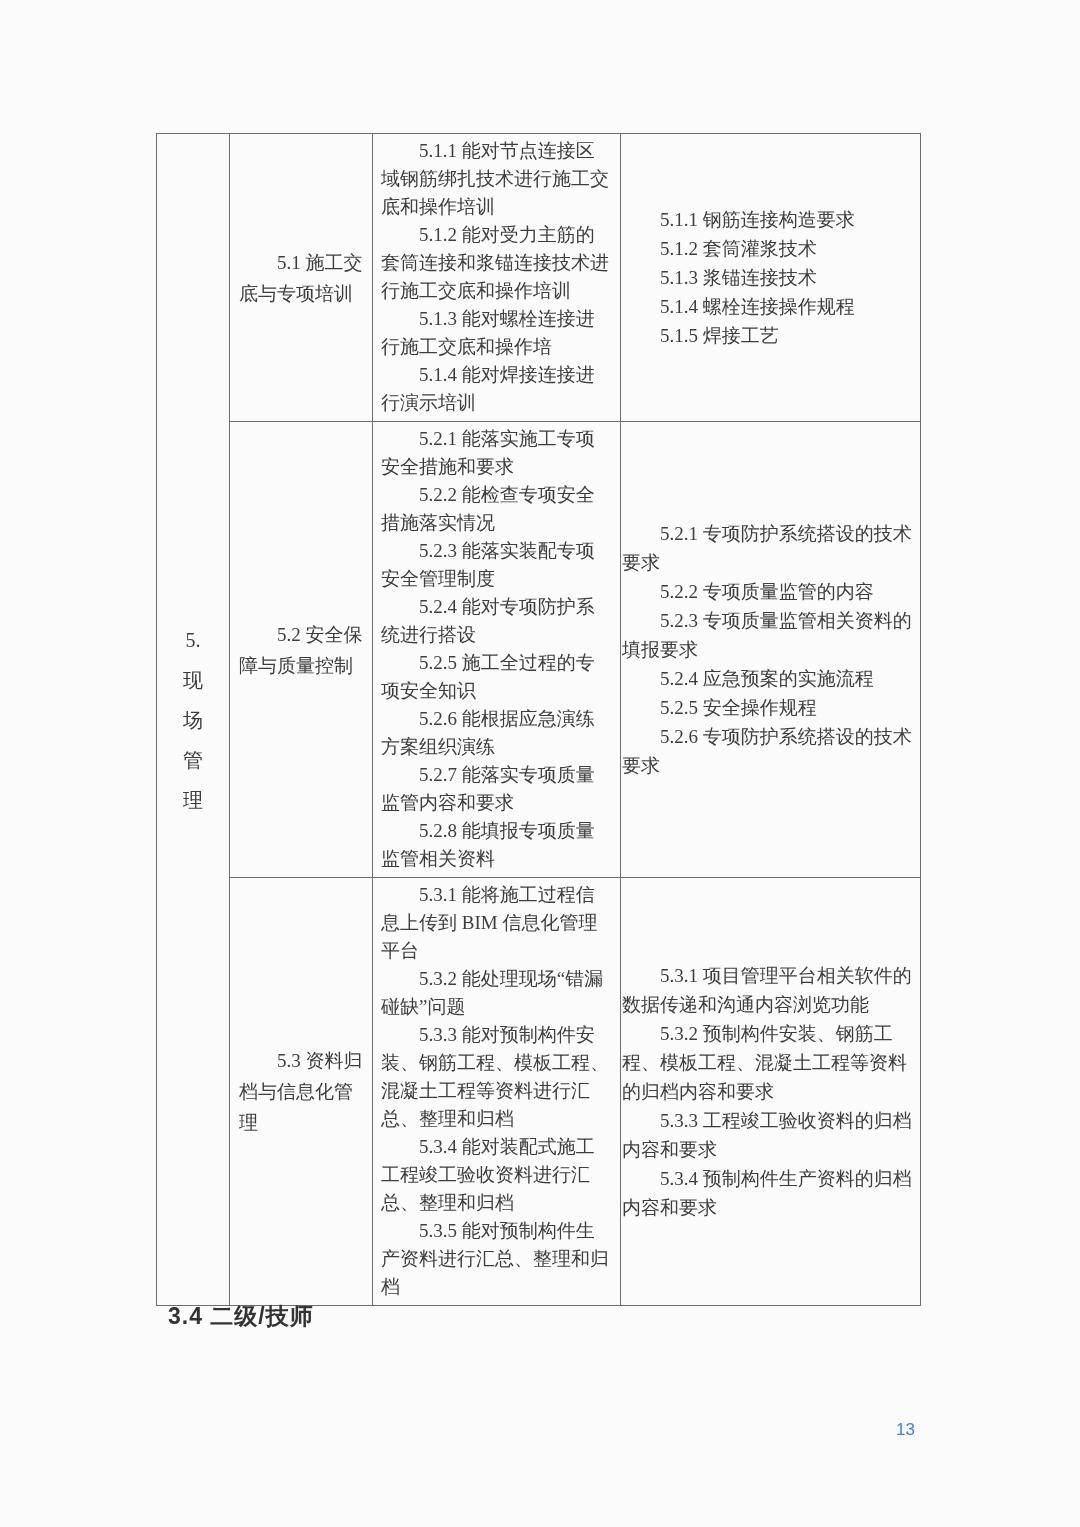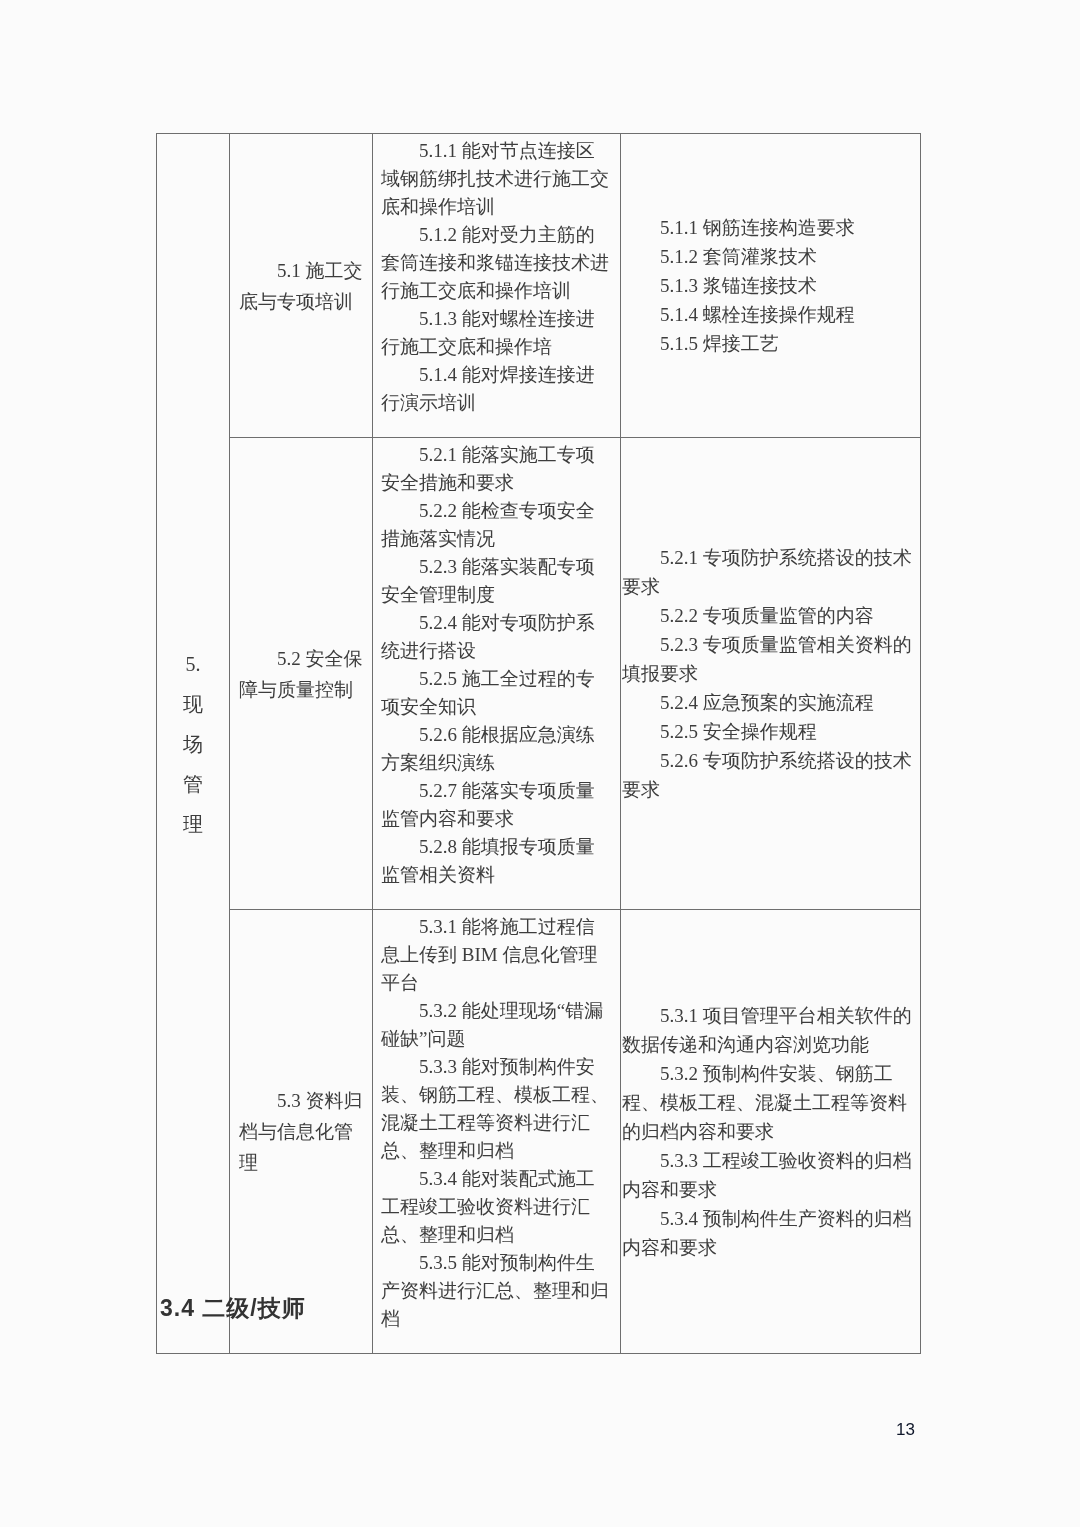--- a/index.html
+++ b/index.html
@@ -52,40 +52,40 @@
     font-size: 20px;
   }
   td.work-cell {
     vertical-align: middle;
     padding: 0 9px;
     line-height: 31px;
     text-indent: 2em;
   }
   td.skills-cell {
     vertical-align: top;
-    padding: 3px 8px 20px 8px;
+    padding: 3px 8px 4px 8px;
   }
   td.knowledge-cell {
     vertical-align: middle;
     padding: 2px 1px;
   }
   td.skills-cell p.item,
   td.knowledge-cell p.item {
     margin: 0;
     text-indent: 2em;
     line-height: 28px;
   }
   td.knowledge-cell p.item { line-height: 29px; }
 
   
   .section-heading {
     position: absolute;
     left: 160px;
     top: 1293px;
-    margin: 0;
+    margin: 8px;
     font-family: "Liberation Sans", "DejaVu Sans", sans-serif;
     font-weight: 700;
     font-size: 23px;
     color: #333333;
     letter-spacing: 1px;
   }
 
   
   table.next-table {
     position: absolute;
@@ -101,21 +101,21 @@
     padding: 0 6px;
   }
 
   
   .page-number {
     position: absolute;
     left: 896px;
     top: 1420px;
     font-family: "Liberation Sans", "DejaVu Sans", sans-serif;
     font-size: 17px;
-    color: #0f172a;
+    color: #3b82f6;
   }
 </style>
 </head>
 <body>
 
 <div class="page">
 
   <table class="doc-table main-table">
     <colgroup>
       <col class="c-func">

